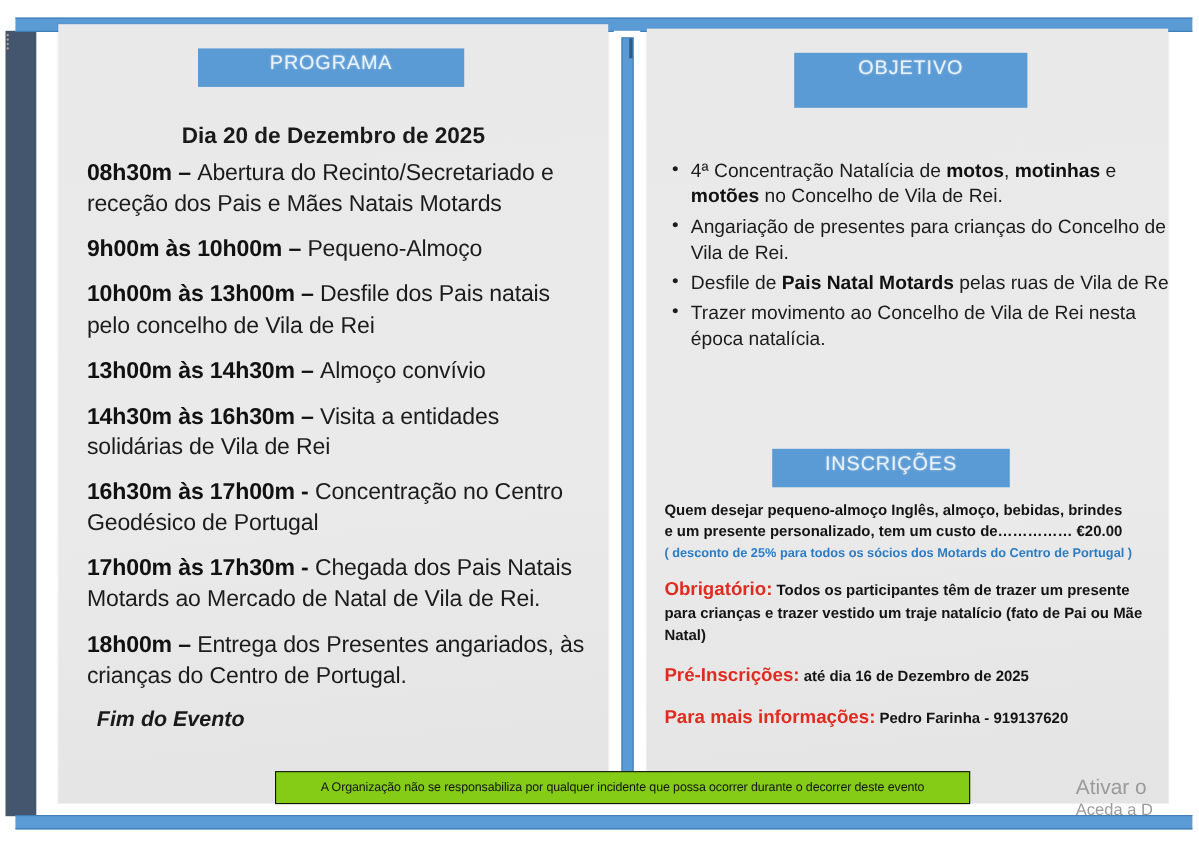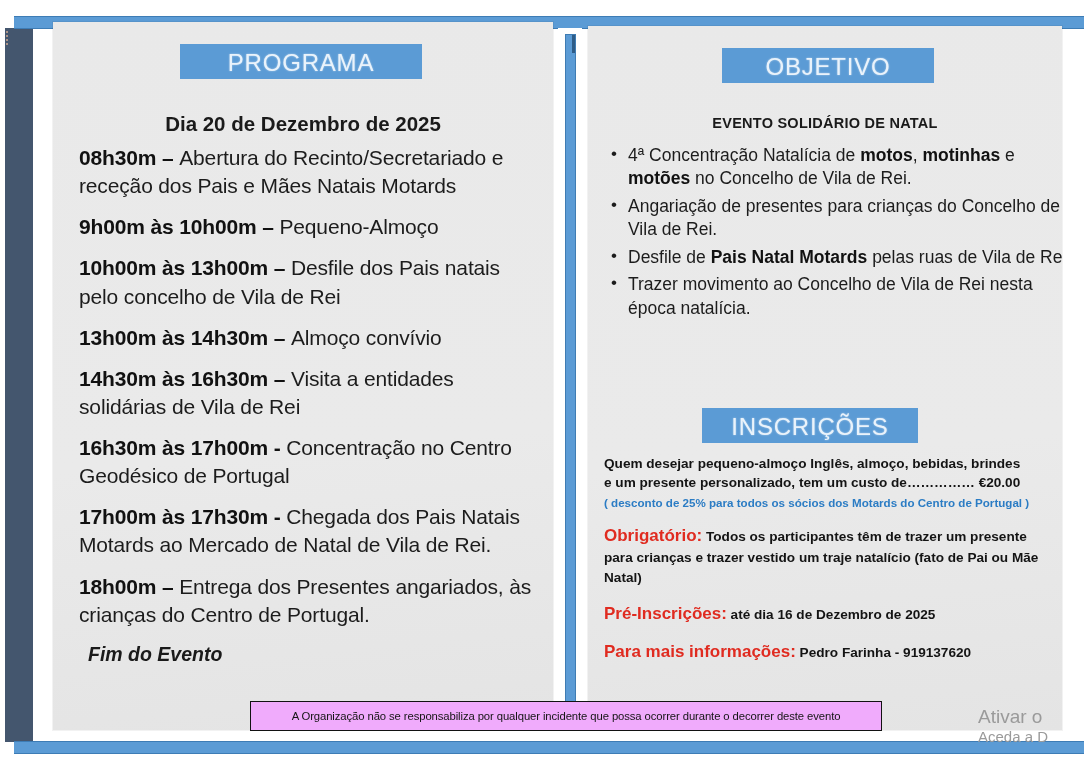--- a/index.html
+++ b/index.html
@@ -85,35 +85,35 @@
     overflow: hidden;
   }
   #page-left  { left: 53px;  top: 22px; width: 500px; height: 708px; }
   #page-right { left: 588px; top: 26px; width: 474px; height: 704px; }
 
   
   .chip {
     background: #5b9bd5;
     color: #eaf3fb;
     text-align: center;
-    font-size: 24px;
+    font-size: 18px;
     letter-spacing: 0.8px;
     line-height: 1.55;
     text-shadow: 0 0 2px rgba(255,255,255,0.55);
     font-weight: 400;
   }
   #chip-programa {
     position: absolute;
     left: 127px; top: 22px;
     width: 242px; height: 35px;
   }
   #chip-objetivo {
     position: absolute;
     left: 134px; top: 22px;
-    width: 212px; height: 35px;
+    width: 212px; height: 50px;
   }
   #chip-inscricoes {
     position: absolute;
     left: 114px; top: 382px;
     width: 216px; height: 35px;
   }
 
   
   .prog-date {
     position: absolute;
@@ -220,21 +220,21 @@
     color: #e02b20;
     font-size: 17px;
     font-weight: bold;
   }
 
   
   #disclaimer-box {
     position: absolute;
     left: 250px; top: 701px;
     width: 632px; height: 30px;
-    background: #f0abfc;
+    background: #84cc16;
     border: 1.5px solid #121212;
     box-sizing: border-box;
     display: flex;
     align-items: center;
     justify-content: center;
   }
   #disclaimer-box span {
     font-size: 11.3px;
     color: #151515;
     letter-spacing: -0.1px;
@@ -297,21 +297,20 @@
         <div class="prog-item"><b>17h00m às 17h30m - </b><span>Chegada dos Pais Natais Motards ao Mercado de Natal de Vila de Rei.</span></div>
         <div class="prog-item"><b>18h00m – </b><span>Entrega dos Presentes angariados, às crianças do Centro de Portugal.</span></div>
         <div class="prog-end">Fim do Evento</div>
       </div>
   </div>
 
   <div class="page" id="page-right">
 
     <div class="chip" id="chip-objetivo">OBJETIVO</div>
 
-    <div class="obj-subtitle">EVENTO SOLIDÁRIO DE NATAL</div>
 
     <ul class="obj-list" id="objective-list">
         <li><span>4ª Concentração Natalícia de </span><b>motos</b><span>, </span><b>motinhas</b><span> e </span><b>motões</b><span> no Concelho de Vila de Rei.</span></li>
         <li><span>Angariação de presentes para crianças do Concelho de Vila de Rei.</span></li>
         <li><span>Desfile de </span><b>Pais Natal Motards</b><span> pelas ruas de Vila de Rei.</span></li>
         <li><span>Trazer movimento ao Concelho de Vila de Rei nesta época natalícia.</span></li>
       </ul>
 
     <div class="chip" id="chip-inscricoes">INSCRIÇÕES</div>
 

